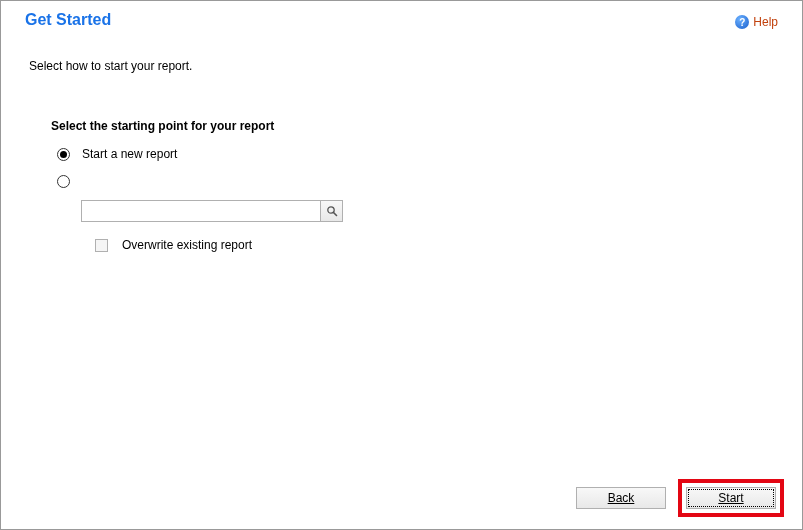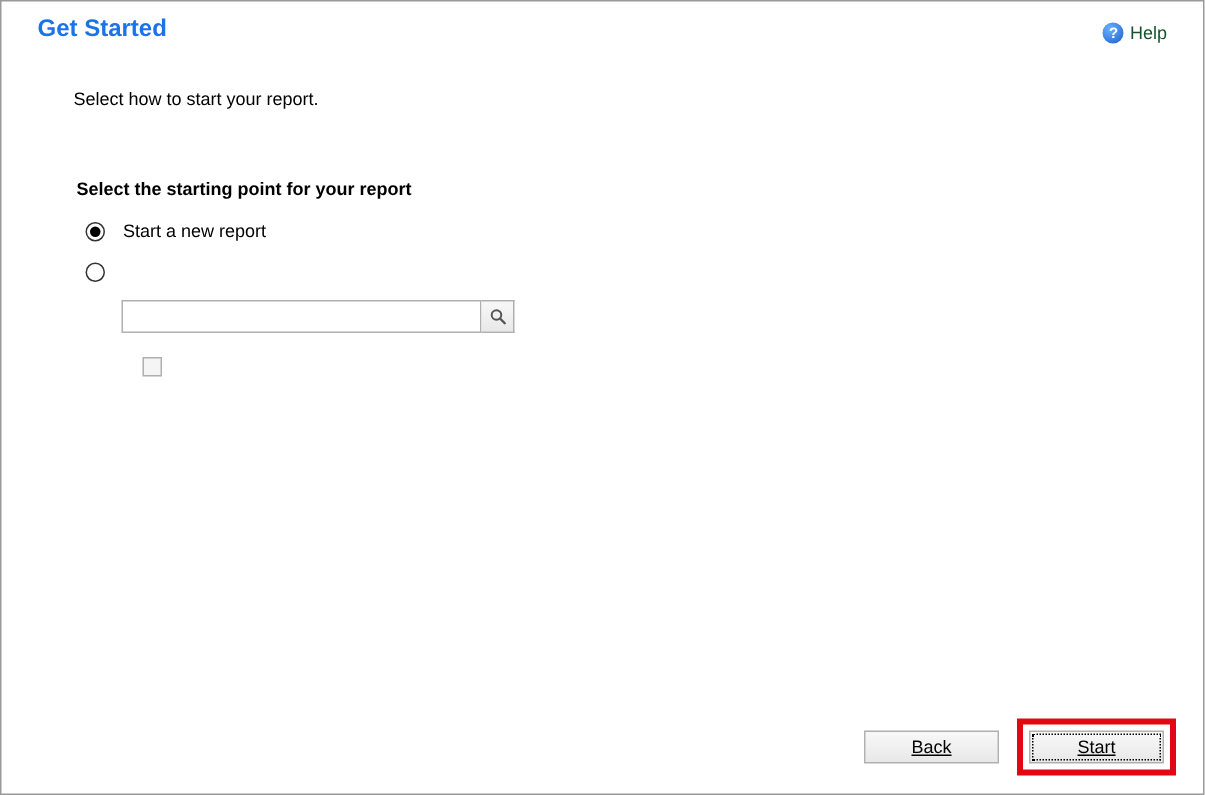--- a/index.html
+++ b/index.html
@@ -35,27 +35,26 @@
       border-radius: 50%;
       background: radial-gradient(circle at 35% 30%, #6ab0ff, #1a5fcc);
       color: #fff;
       font-weight: bold;
       font-size: 10px;
       display: flex;
       align-items: center;
       justify-content: center;
     }
     .help-text {
-      color: #14532d;
+      color: #c2410c;
     }
     .instruction {
       padding: 30px 0 0 28px;
       font-size: 12px;
       color: #000;
-      margin-left: 20px;
     }
     .section {
       padding: 46px 0 0 50px;
     }
     .section-heading {
       font-weight: bold;
       font-size: 12px;
     }
     .radio-row {
       display: flex;
@@ -191,20 +190,21 @@
     <div class="browse-btn">
       <svg width="12" height="12" viewBox="0 0 12 12">
         <circle cx="5" cy="5" r="3.2" fill="none" stroke="#555" stroke-width="1.3"></circle>
         <line x1="7.5" y1="7.5" x2="10.5" y2="10.5" stroke="#555" stroke-width="1.6" stroke-linecap="round"></line>
       </svg>
     </div>
   </div>
 
   <div class="checkbox-row">
     <div class="checkbox"></div>
+    <div>Overwrite existing report</div>
   </div>
 </div>
 
 <div class="footer">
   <div class="btn plain">Back</div>
   <div class="highlight-box">
     <div class="btn btn-focused">Start</div>
   </div>
 </div>
 

